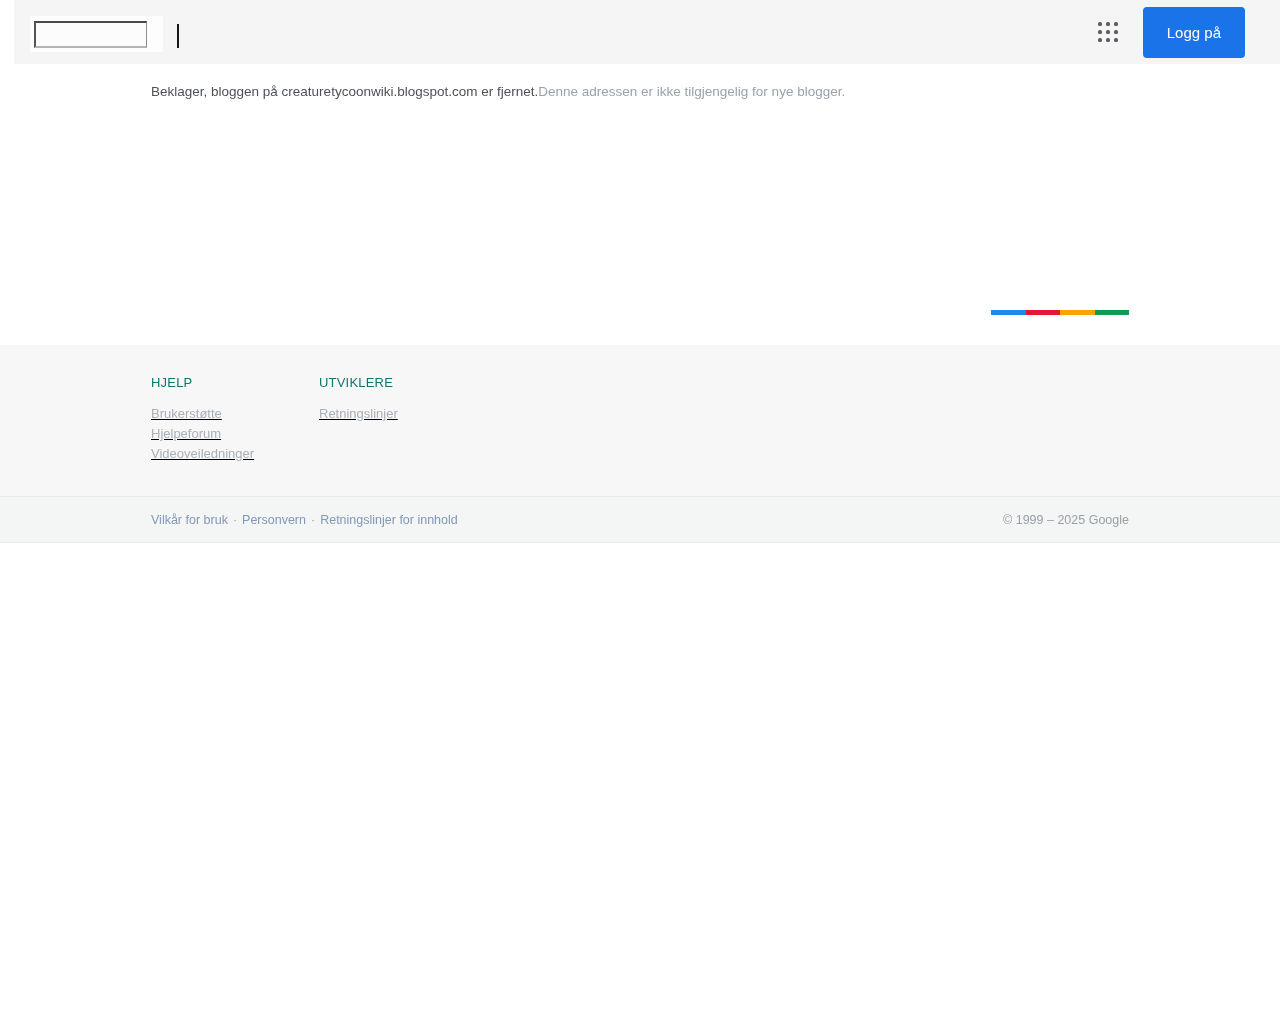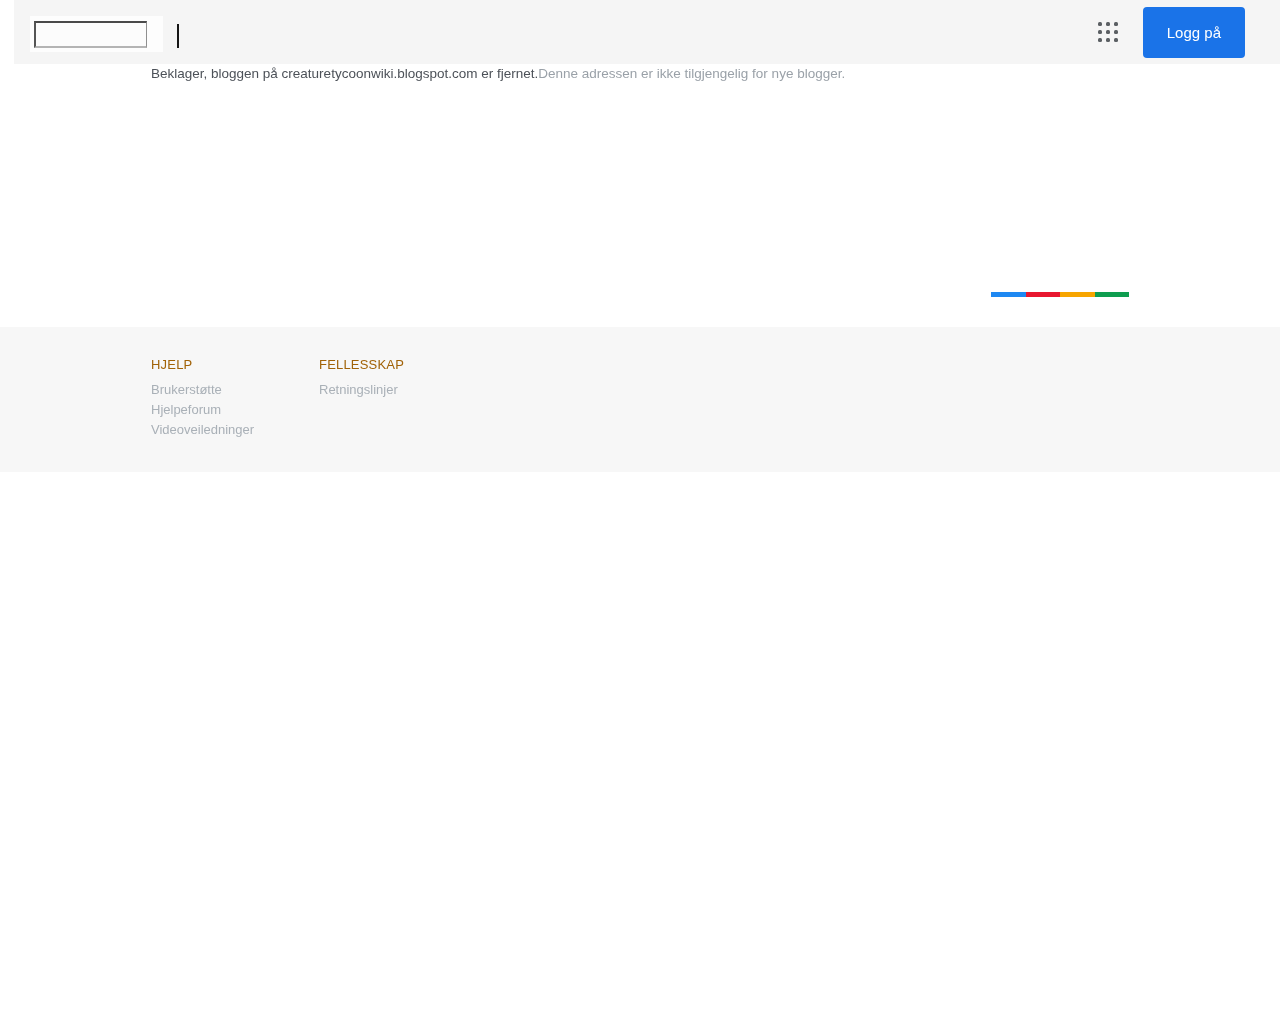--- a/index.html
+++ b/index.html
@@ -21,33 +21,33 @@
                gap:4px; cursor:pointer; padding:4px; }
   .apps-grid span { width:4px; height:4px; background:#5b5f63; border-radius:1.5px; }
   .signin-btn { background:#1a73e8; color:#ffffff; border:none; border-radius:4px;
                 height:51px; min-width:100px; padding:0 24px; font-size:15px;
                 font-family:"Liberation Sans", sans-serif; cursor:pointer; }
 
   
   .container { width:978px; margin:0 auto; }
   .main { position:relative; background:#ffffff; height:263px; }
   .main h1 { padding-top:31px; font-size:23px; font-weight:400; color:#e8823e; }
-  .msg { font-size:13.5px; line-height:1.45; color:#9aa1a8; }
+  .msg { margin-top:18px; font-size:13.5px; line-height:1.45; color:#9aa1a8; }
   .msg .dark { color:#4c5158; }
   .prompt { margin-top:28px; font-size:13.5px; line-height:1.45; color:#9aa1a8; }
   .prompt a { color:#7f9bce; text-decoration:none; cursor:pointer; }
 
   
   .footer { background:#f7f7f7; }
   .footer-inner { position:relative; padding-top:30px; padding-bottom:32px; display:flex; }
   .rainbow-bar { position:absolute; right:0; top:-35px; width:138px; height:5px; display:flex; }
   .rainbow-bar i { flex:1 1 0; }
   .fcol { width:168px; }
-  .fcol h3 { font-size:13px; font-weight:400; color:#a16207; letter-spacing:0.2px; }
-  .fcol ul { list-style:none; margin-top:8px; }
+  .fcol h3 { font-size:13px; font-weight:400; color:#0f766e; letter-spacing:0.2px; }
+  .fcol ul { list-style:none; margin-top:14px;text-decoration:underline; }
   .fcol li a { display:block; font-size:13px; line-height:20px; color:#a9b0b7; text-decoration:none; cursor:pointer; }
   .footer-bottom { background:#f4f5f5; border-top:1px solid #eaeaea; border-bottom:1px solid #e9e9e9; }
   .footer-bottom .container { height:45px; display:flex; align-items:center; justify-content:space-between; }
   .legal { font-size:12.5px; color:#8298b8; }
   .legal a { color:#8298b8; text-decoration:none; cursor:pointer; }
   .legal .sep { color:#9aa0a6; margin:0 5px; }
   .copyright { font-size:12.5px; color:#9aa0a6; }
 </style>
 </head>
 <body>
@@ -99,24 +99,32 @@
               <a href="#">Hjelpeforum</a>
             </li>
           <li>
               <a href="#">Videoveiledninger</a>
             </li>
         </ul>
       </div>
 
 
       <div class="fcol">
-        <h3>FELLESSKAP</h3>
+        <h3>UTVIKLERE</h3>
         <ul>
           <li>
               <a href="#">Retningslinjer</a>
             </li>
         </ul>
       </div>
     </div>
 
+    <div class="footer-bottom">
+      <div class="container">
+        <div class="legal">
+          <a href="#">Vilkår for bruk</a><span class="sep">·</span><a href="#">Personvern</a><span class="sep">·</span><a href="#">Retningslinjer for innhold</a>
+        </div>
+        <div class="copyright">© 1999 – 2025 Google</div>
+      </div>
+    </div>
   </div>
 
 </div>
 
 </body></html>

